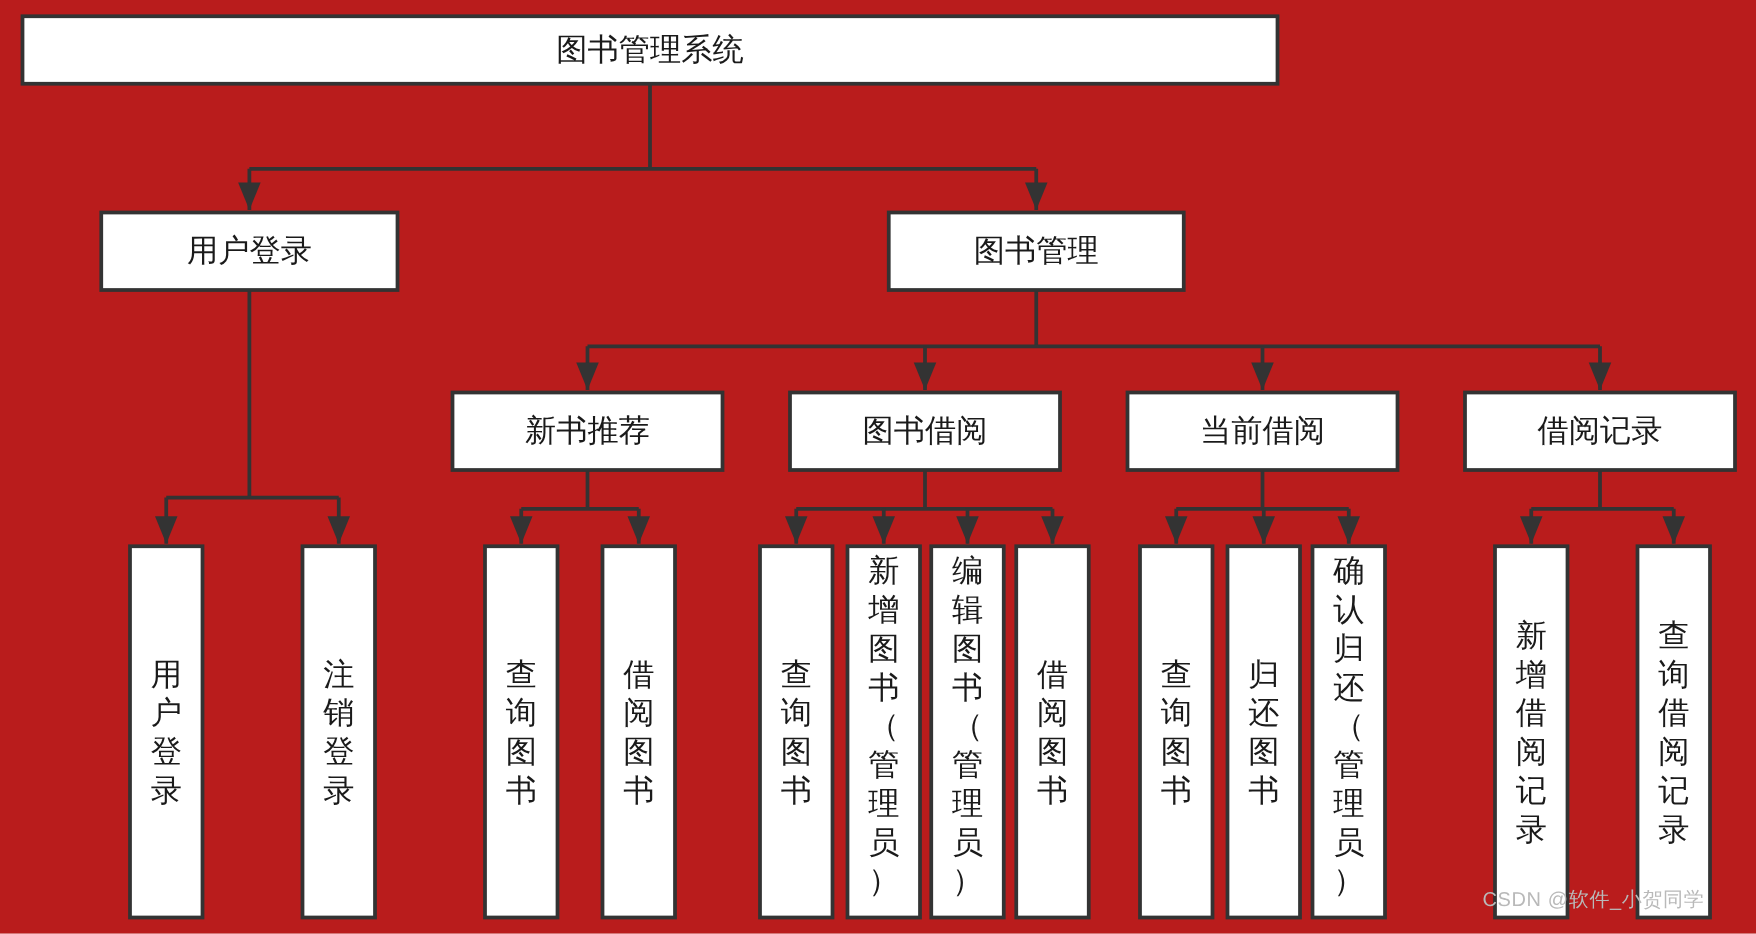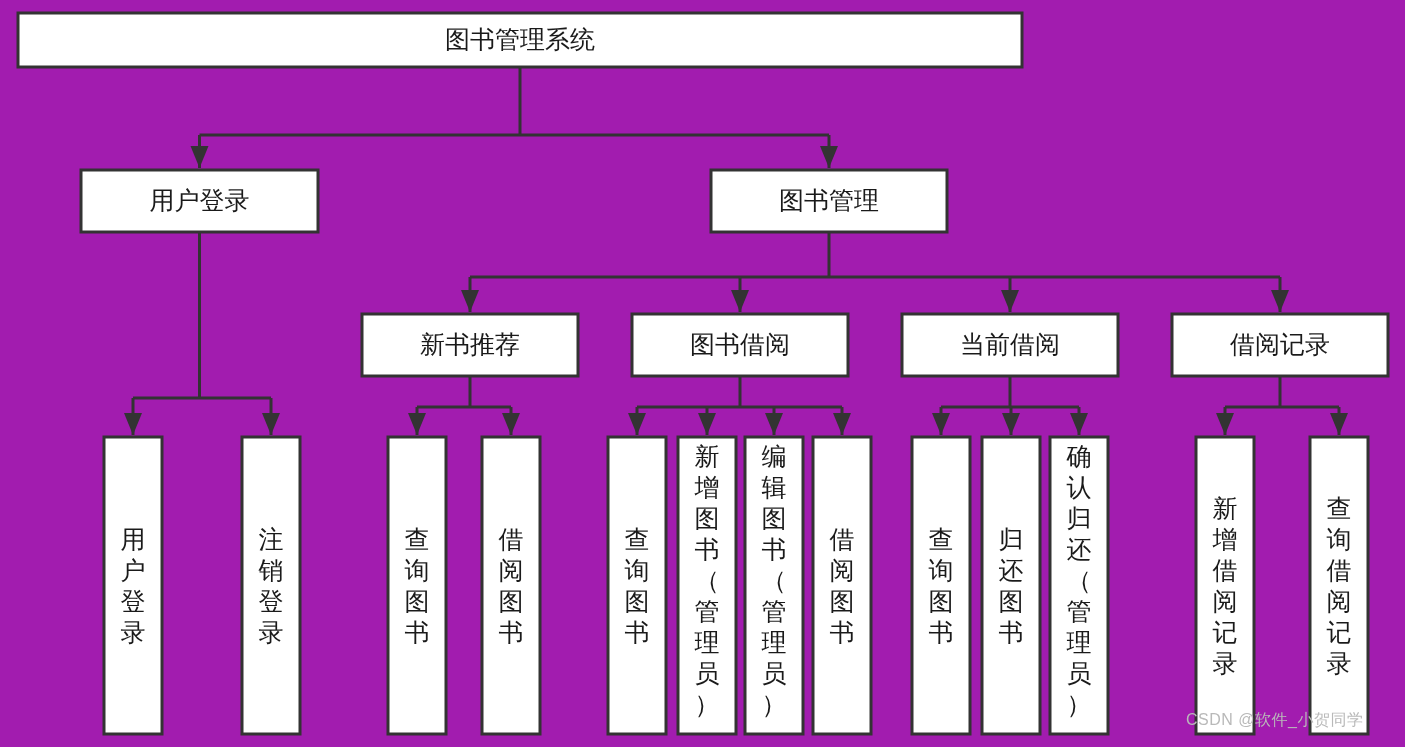--- a/index.html
+++ b/index.html
@@ -7,21 +7,21 @@
     padding: 0;
     background: #ffffff;
   }
   body {
     font-family: "Liberation Sans", "DejaVu Sans", sans-serif;
   }
   #diagram-root {
     position: relative;
     width: 1405px;
     height: 747px;
-    background: #a21caf;
+    background: #b91c1c;
     overflow: hidden;
   }
   svg#flow {
     position: absolute;
     left: 0;
     top: 0;
     width: 1405px;
     height: 747px;
   }
   .node-rect {

